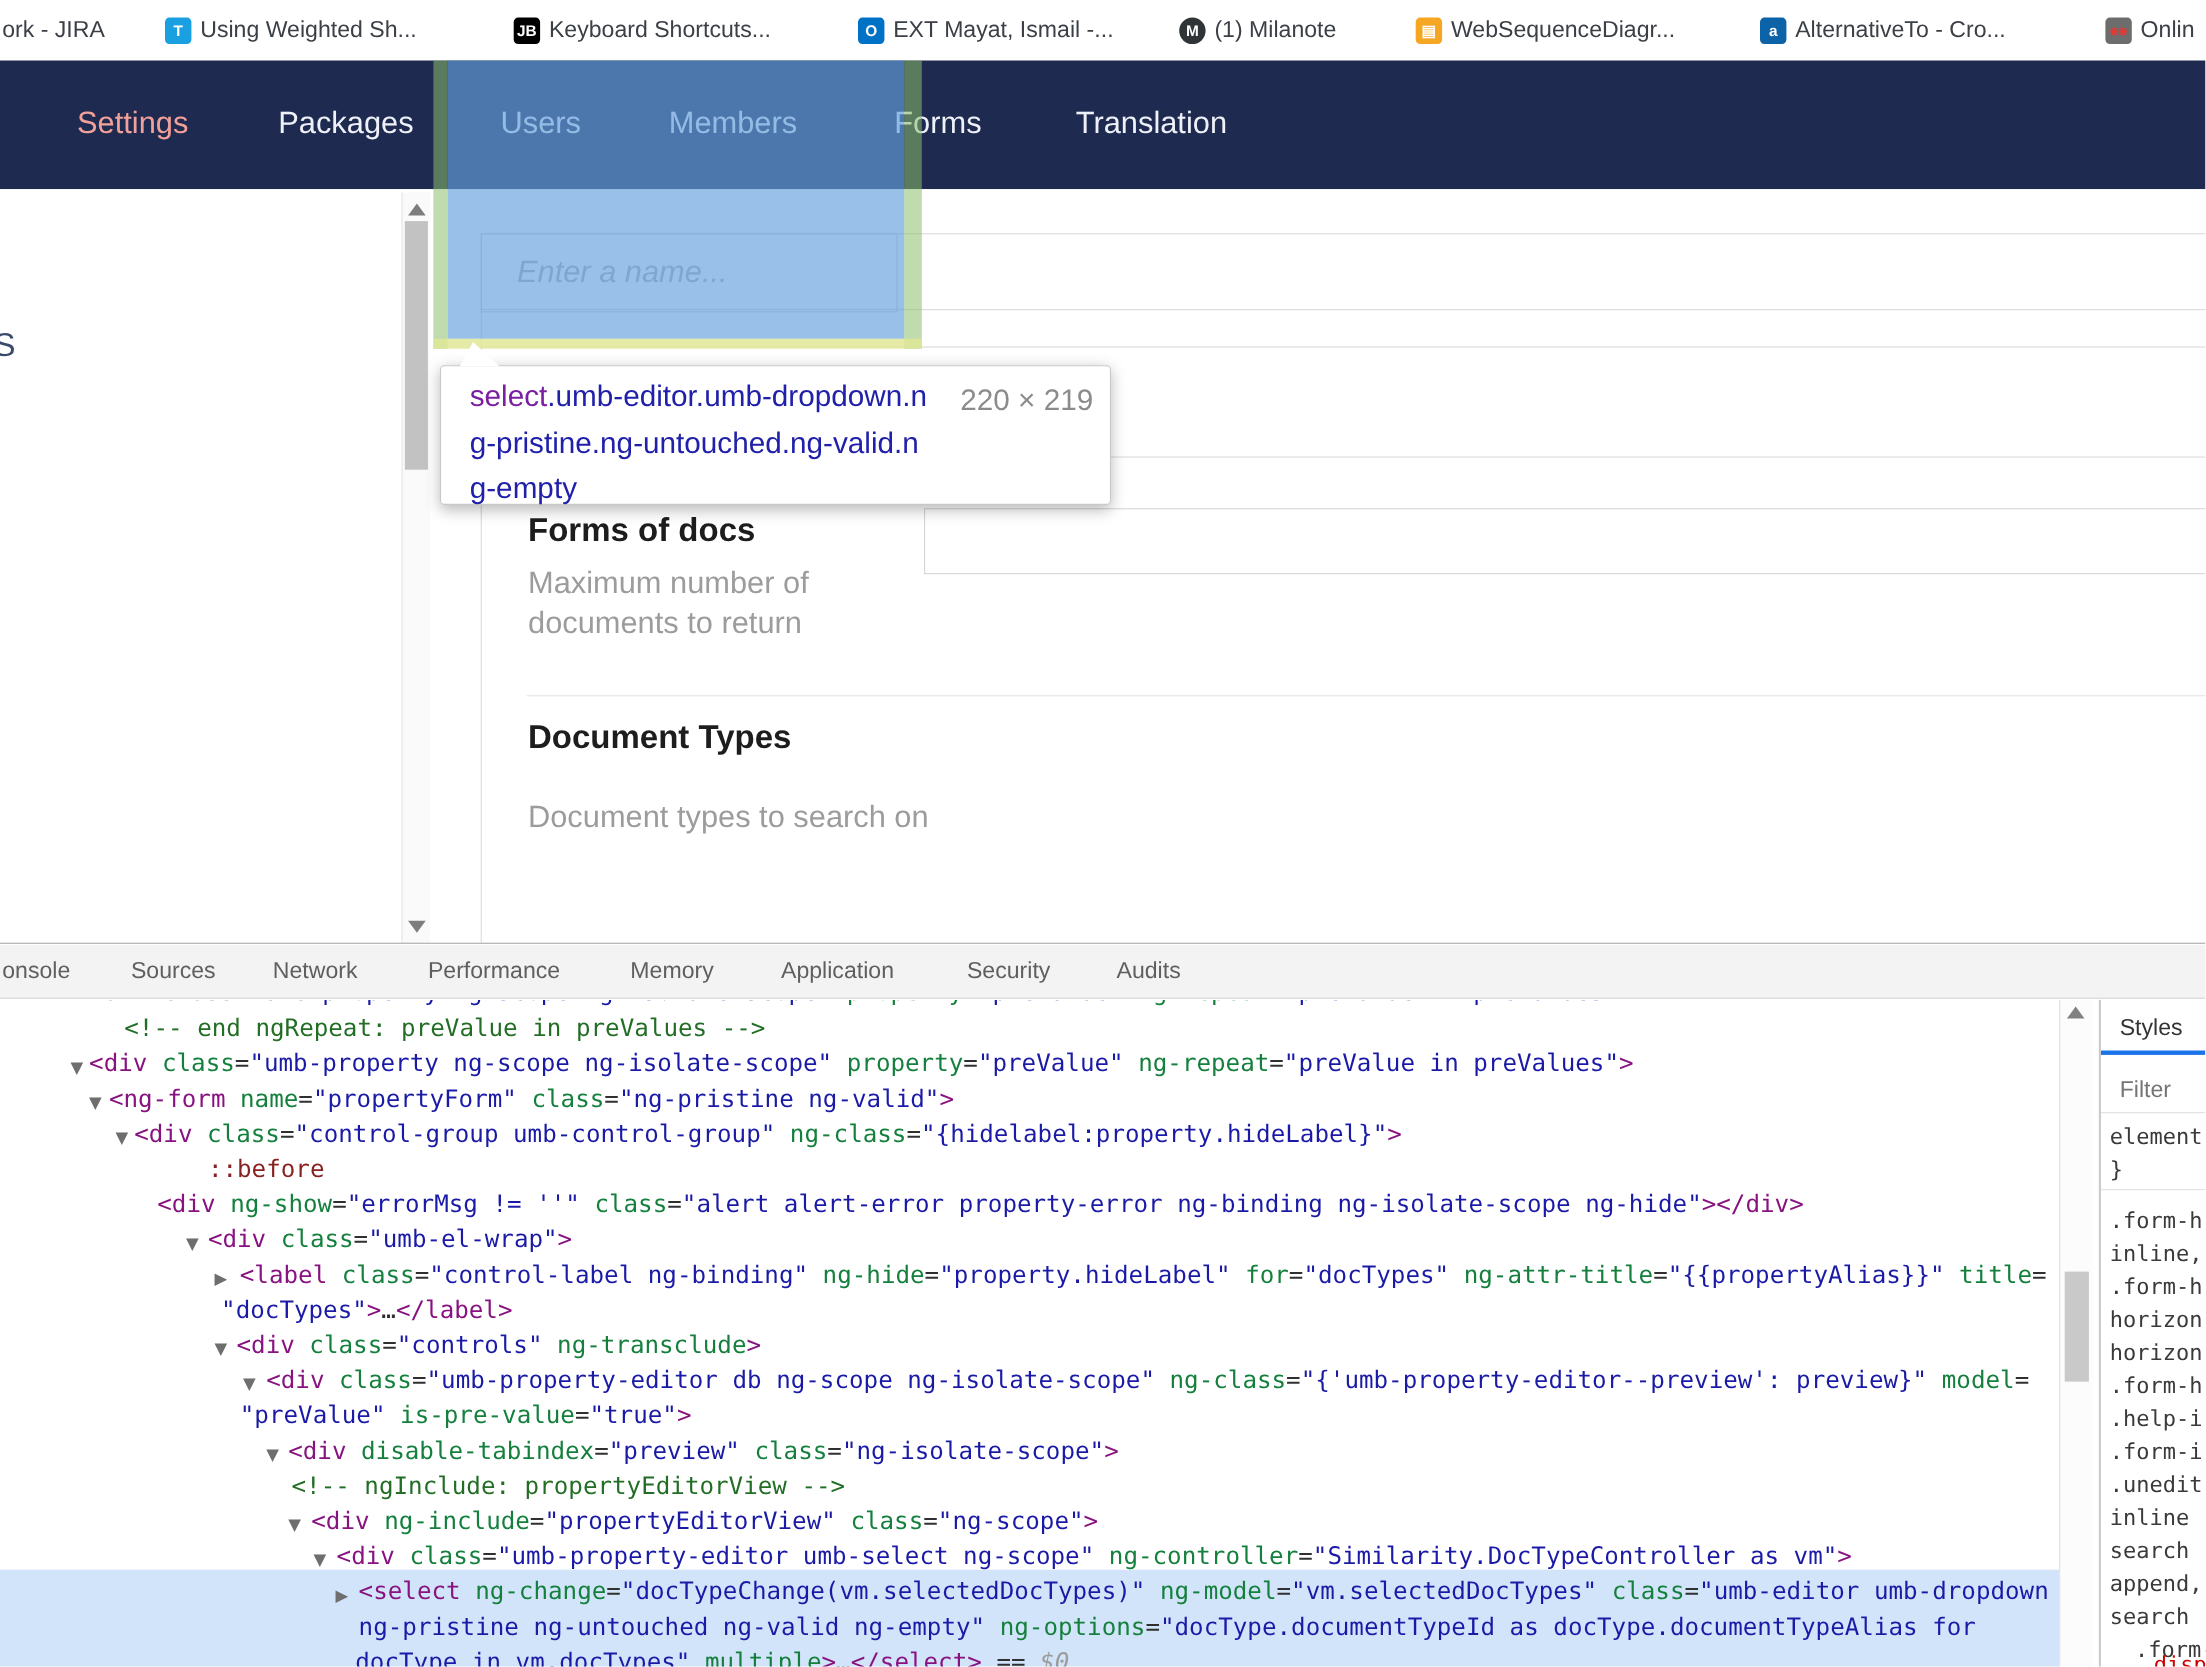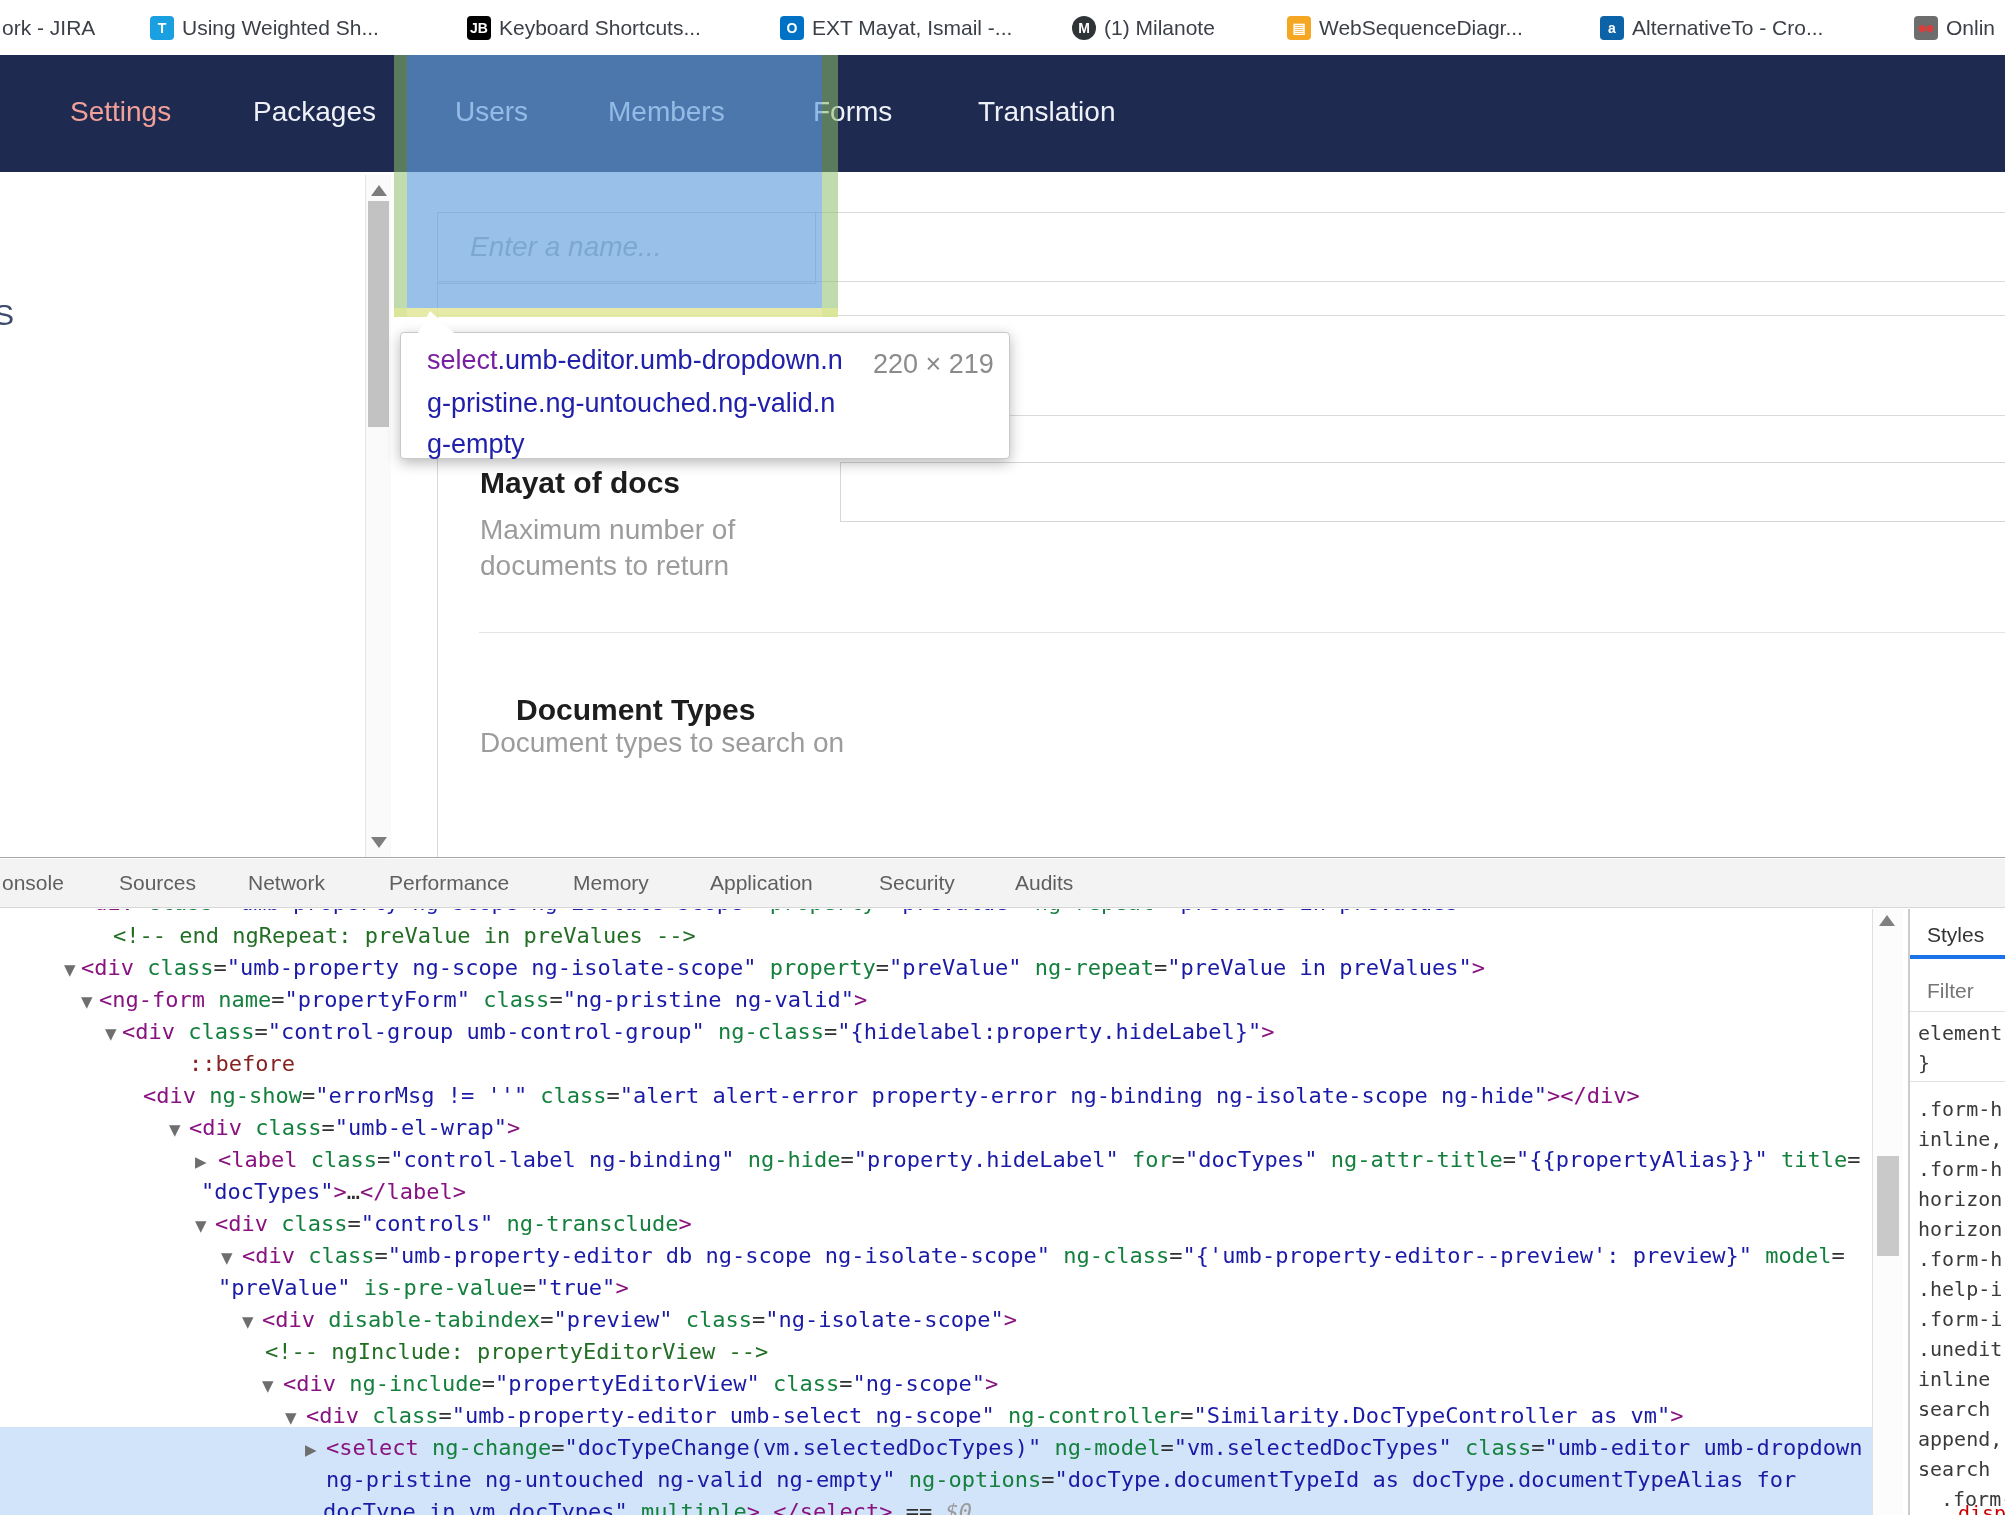--- a/index.html
+++ b/index.html
@@ -143,26 +143,26 @@
   <div class="hline" style="left:437px;top:109px;width:1568px;"></div>
   <div class="hline" style="left:437px;top:143px;width:1568px;"></div>
   <div class="hline" style="left:437px;top:243px;width:1568px;"></div>
 
   <div id="name-input" class="abs">
     <span>Enter a name...</span>
   </div>
 
   <div id="numdocs-box" class="abs"></div>
 
-  <div class="fld-label" style="top:294px;">Mayat of docs</div>
+  <div class="fld-label" style="top:294px;">Forms of docs</div>
   <div class="fld-desc" style="top:340px;width:280px;">Maximum number of documents to return</div>
 
   <div id="divider" class="abs"></div>
 
-  <div class="fld-label" style="top:521px;margin-left:36px;">Document Types</div>
+  <div class="fld-label" style="top:482px;">Document Types</div>
   <div class="fld-desc" style="top:553px;width:540px;">Document types to search on</div>
 </div>
 
 <div id="ovl-gl" class="ovl"></div>
 <div id="ovl-blue" class="ovl"></div>
 <div id="ovl-gr" class="ovl"></div>
 <div id="ovl-bot" class="ovl"></div>
 
 <div id="tooltip-notch" class="abs"></div>
 <div id="tooltip" class="abs">

